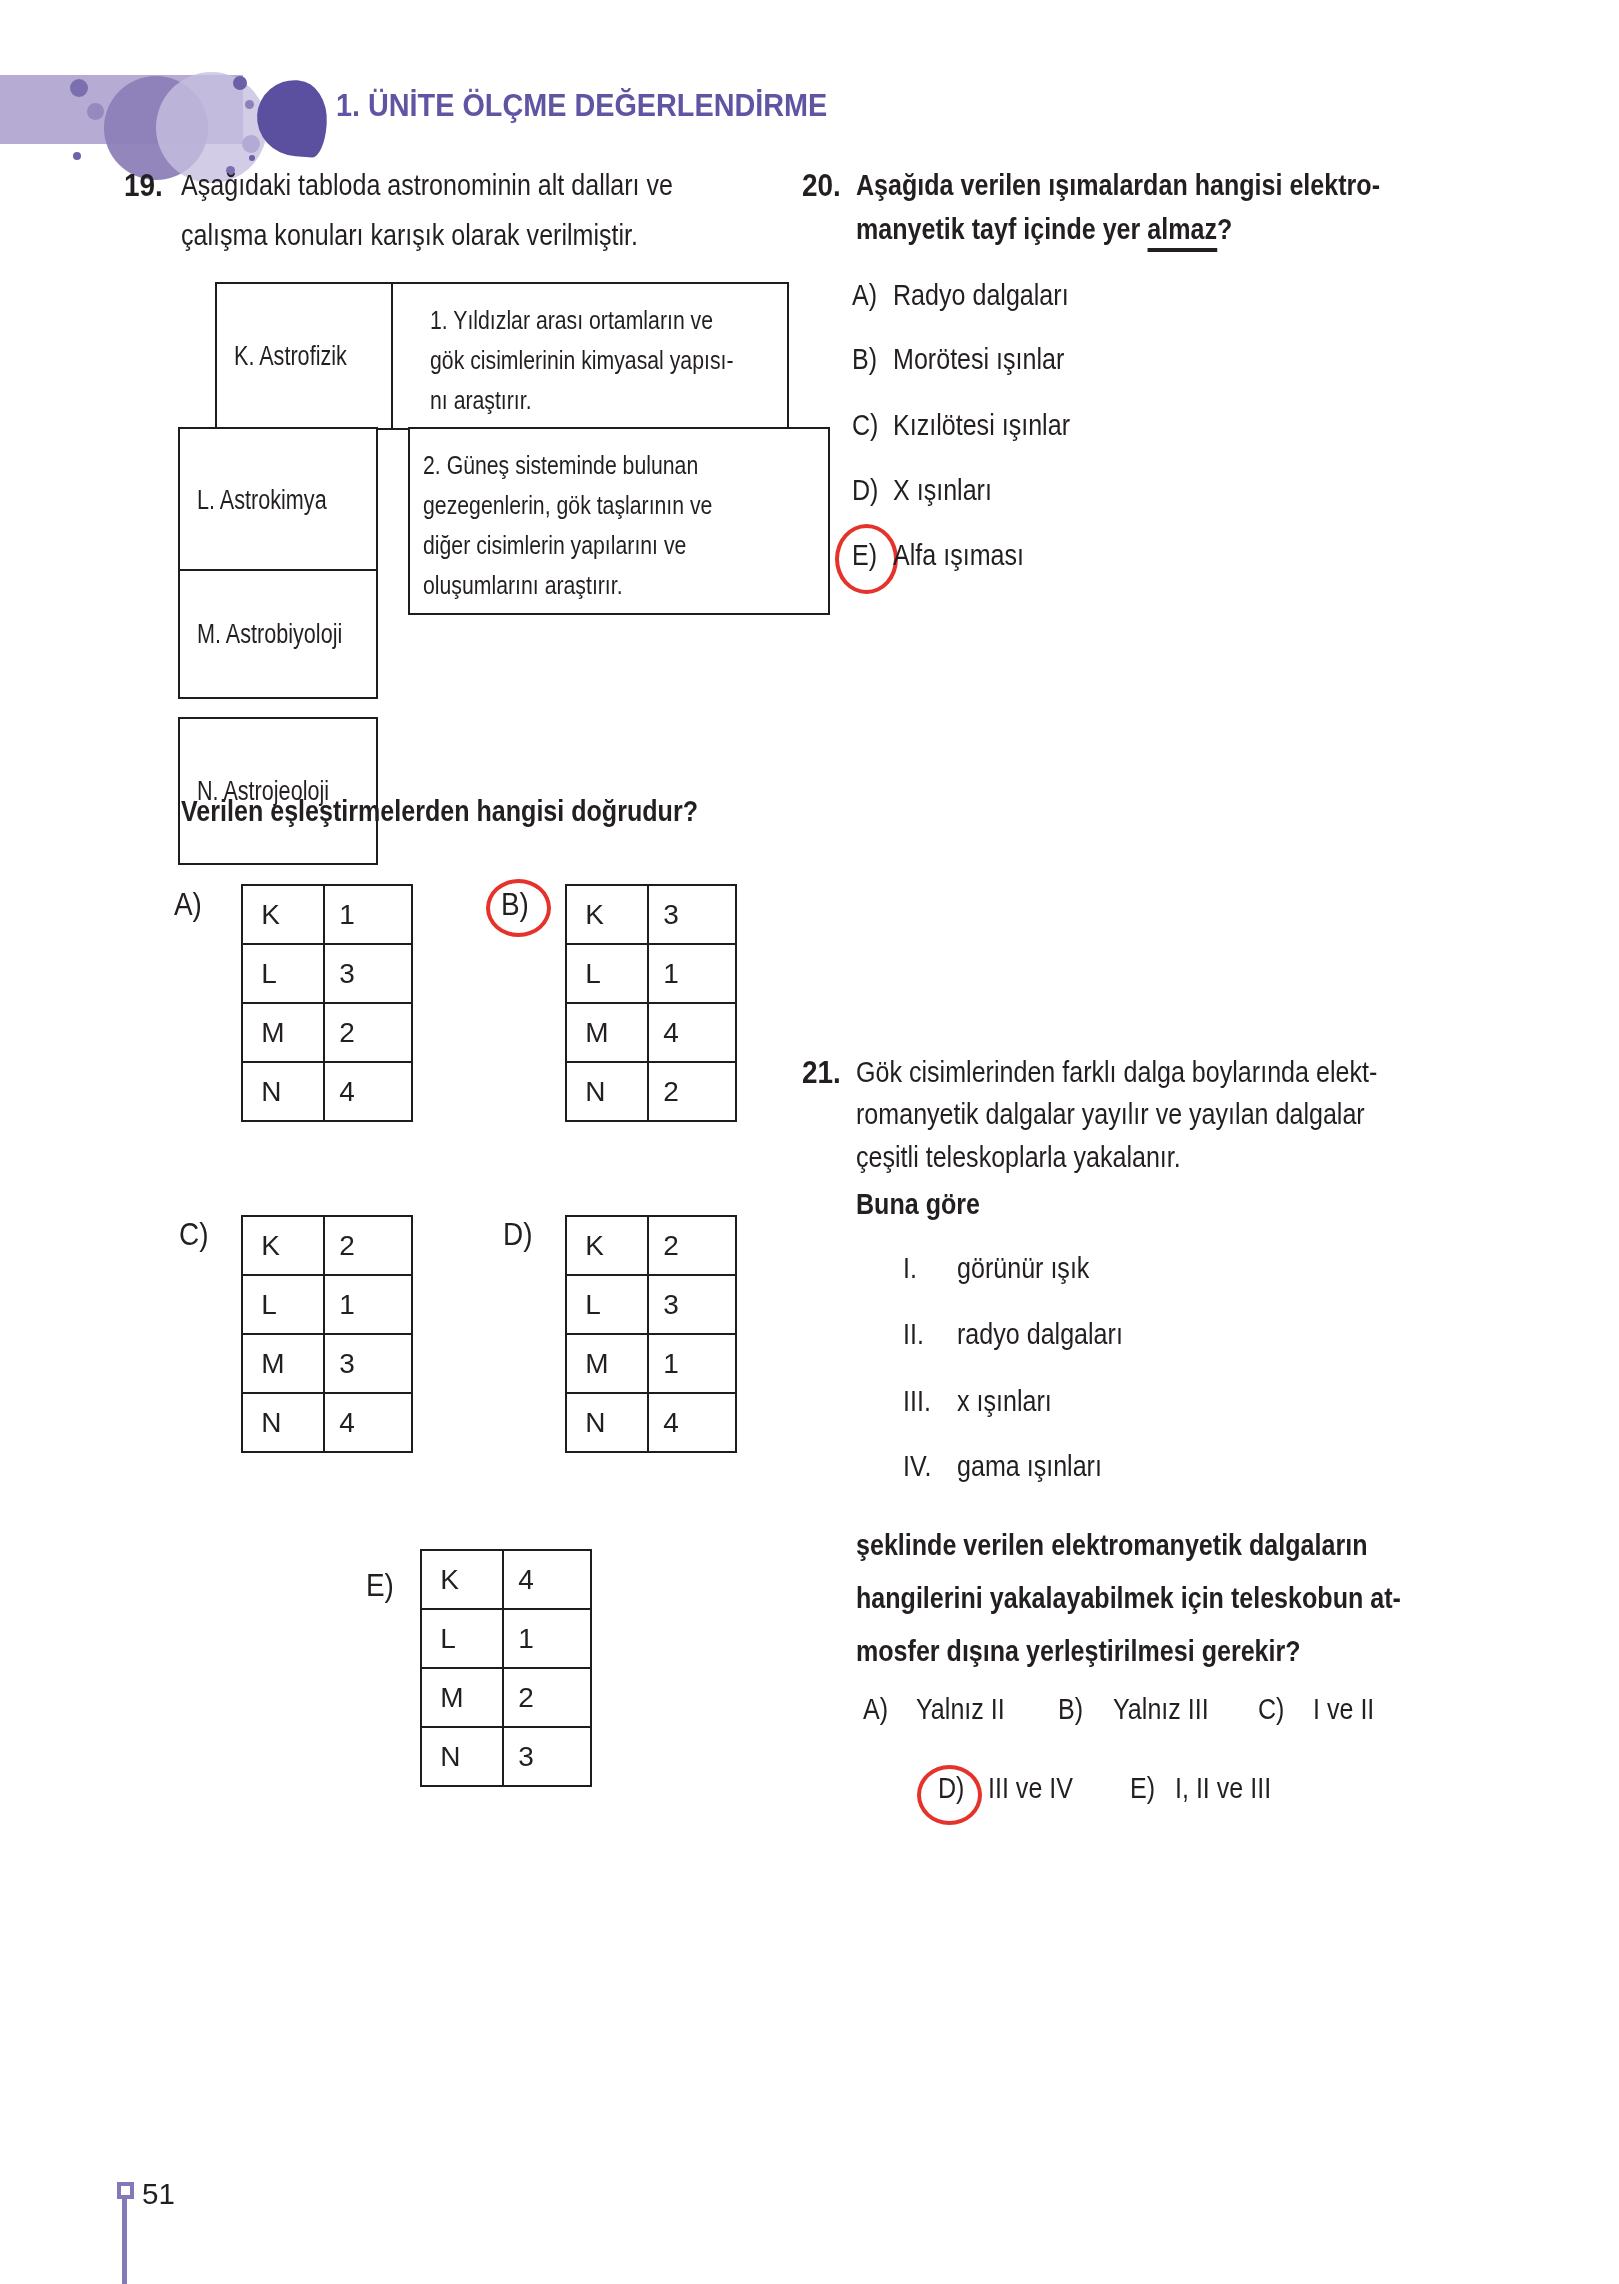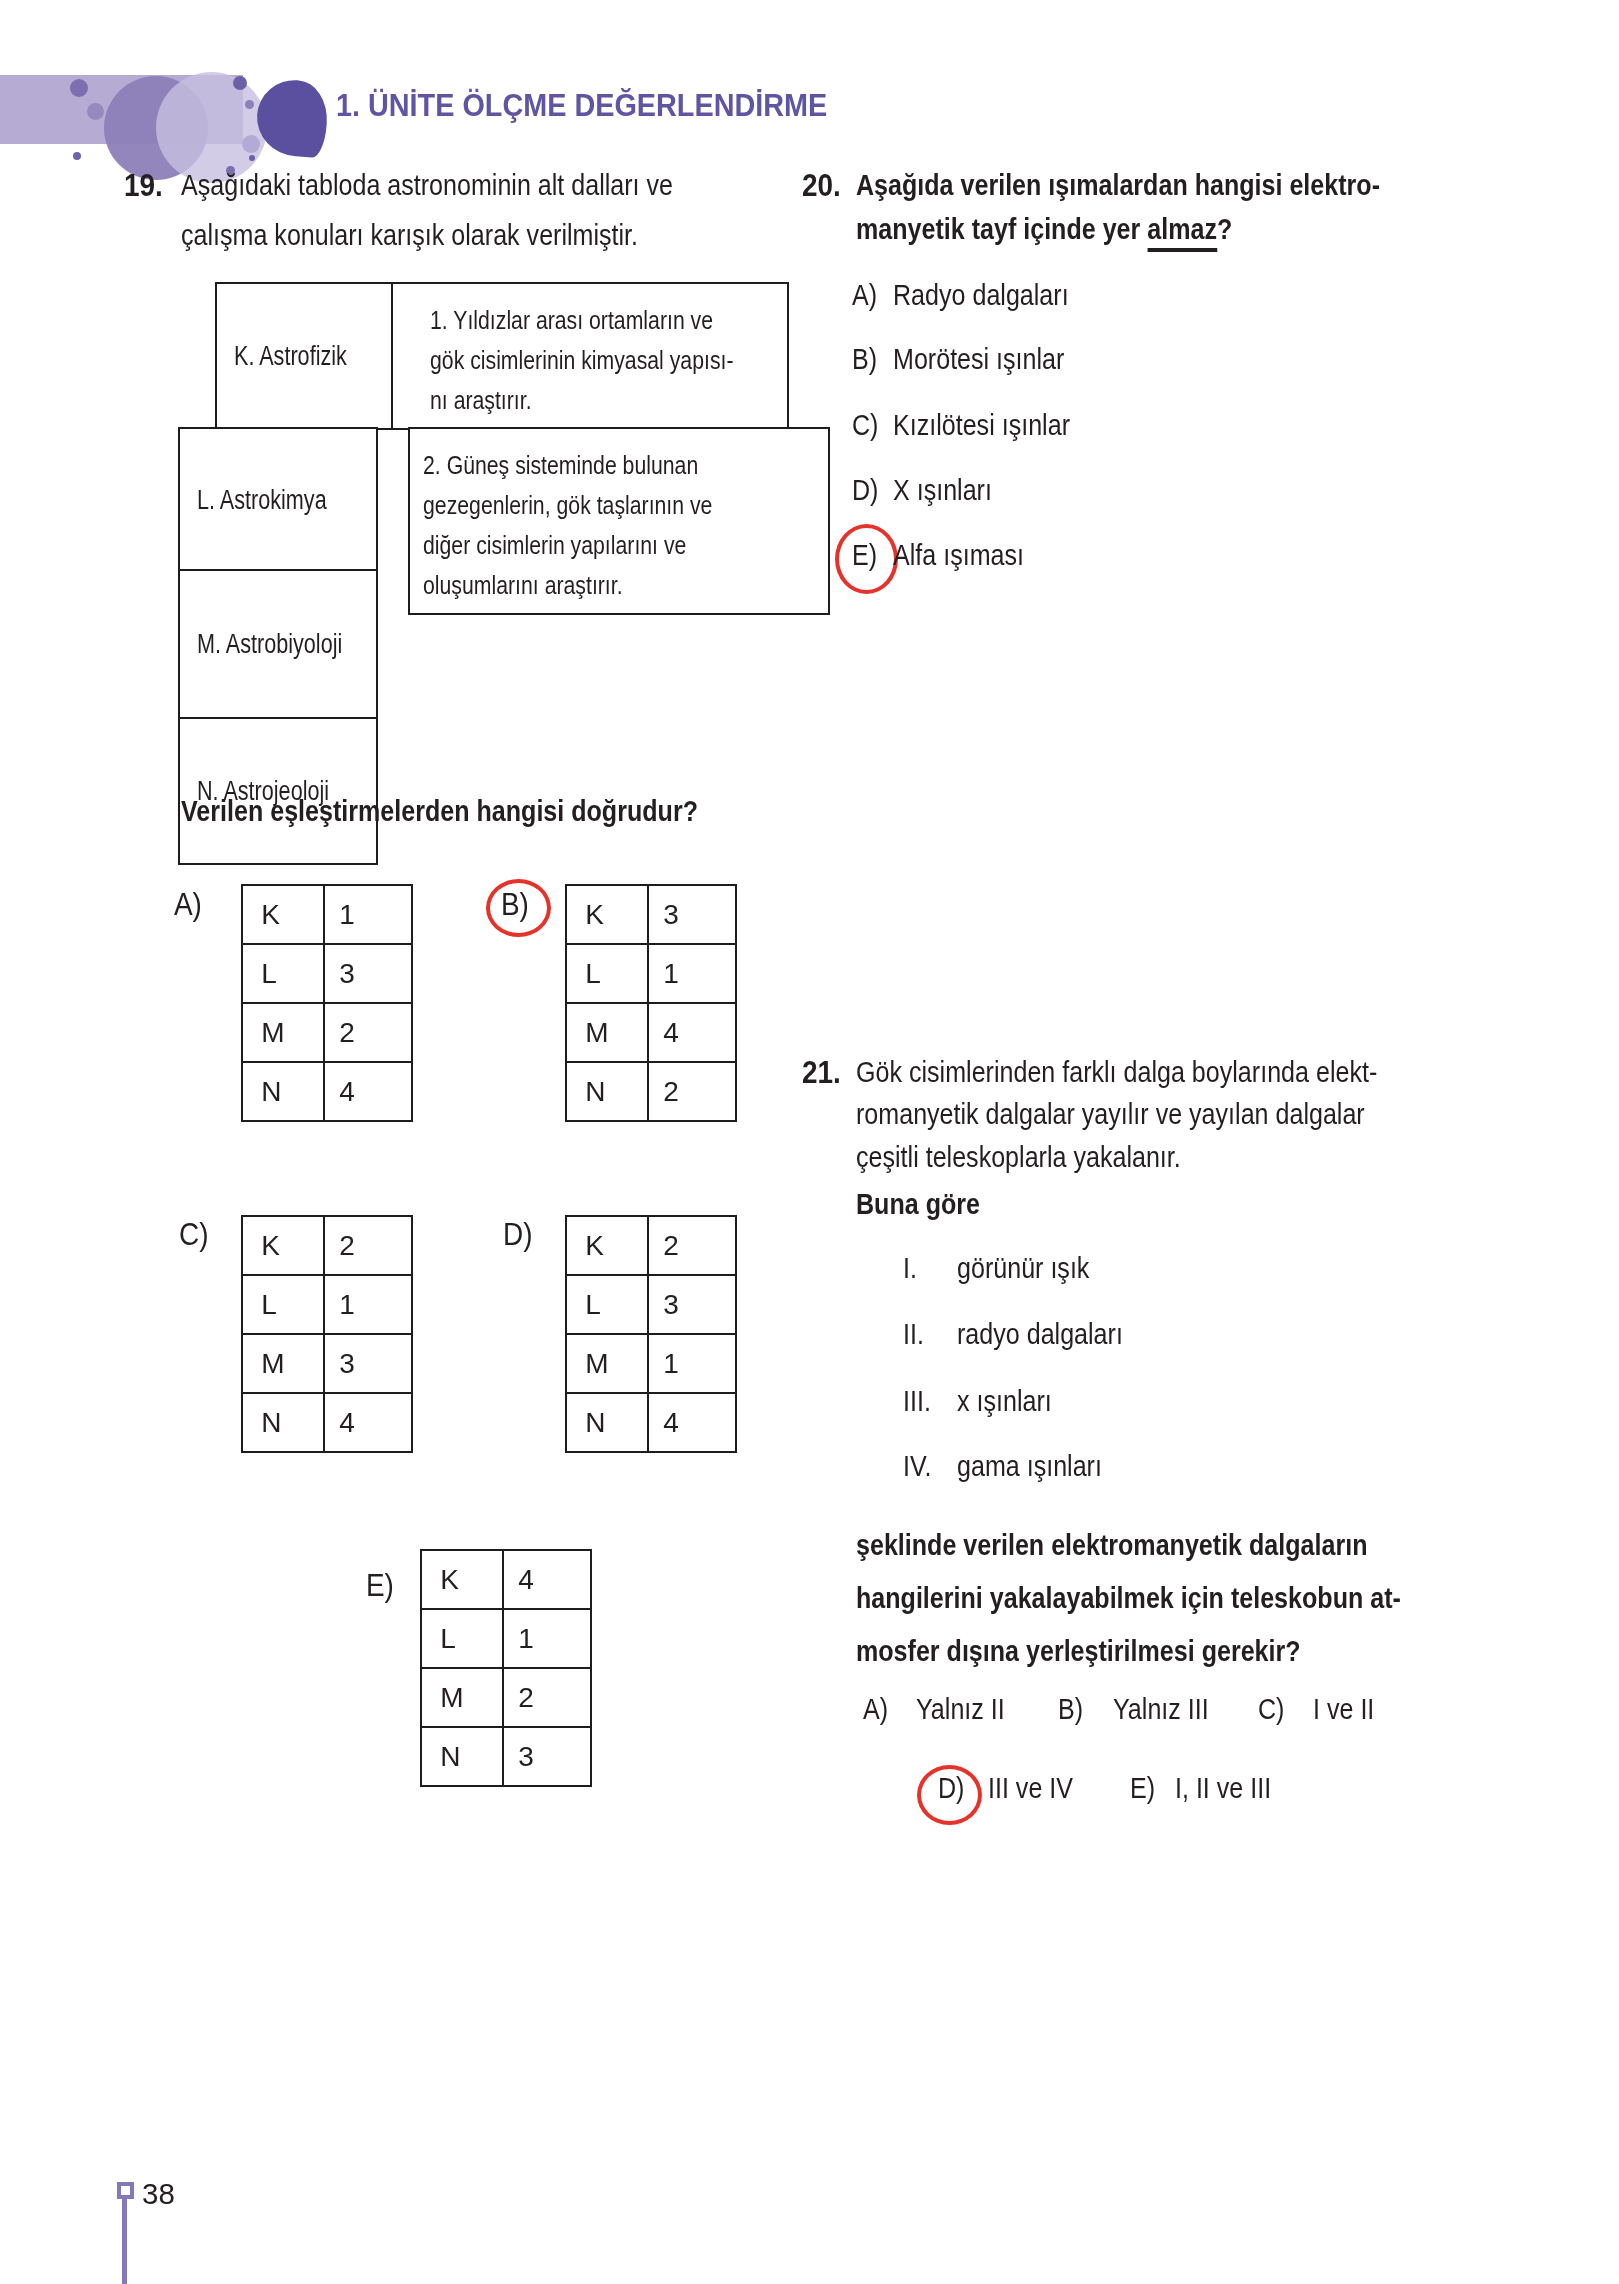--- a/index.html
+++ b/index.html
@@ -52,21 +52,21 @@
   <div class="abs t44 b sx9" style="left:124px;top:170px;">19.</div>
   <div class="abs t42 sx" style="left:181px;top:170px;">Aşağıdaki tabloda astronominin alt dalları ve</div>
   <div class="abs t42 sx" style="left:181px;top:220px;">çalışma konuları karışık olarak verilmiştir.</div>
 
   <div class="box lbox" style="left:178px;top:282px;width:200px;height:148px;margin-left:37px;">
     <span class="t38 sx8">K. Astrofizik</span>
     </div>
   <div class="box lbox" style="left:178px;top:427px;width:200px;height:146px;">
     <span class="t38 sx8">L. Astrokimya</span>
     </div>
-  <div class="box lbox" style="left:178px;top:569px;width:200px;height:150px;">
+  <div class="box lbox" style="left:178px;top:569px;width:200px;height:130px;">
     <span class="t38 sx8">M. Astrobiyoloji</span>
     </div>
   <div class="box lbox" style="left:178px;top:717px;width:200px;height:148px;">
     <span class="t38 sx8">N. Astrojeoloji</span>
     </div>
 
   <div class="box rbox" style="left:391px;top:282px;width:398px;height:148px;padding-left:37px;">
     <div class="ln">1. Yıldızlar arası ortamların ve</div>
     <div class="ln">gök cisimlerinin kimyasal yapısı-</div>
     <div class="ln">nı araştırır.</div>
@@ -234,16 +234,16 @@
   <div class="abs t42 sx" style="left:1313px;top:1694px;">I ve II</div>
 
   <div class="rc" style="left:917px;top:1765px;width:65px;height:60px;"></div>
   <div class="abs t42 sx" style="left:938px;top:1773px;">D)</div>
   <div class="abs t42 sx" style="left:988px;top:1773px;">III ve IV</div>
   <div class="abs t42 sx" style="left:1130px;top:1773px;">E)</div>
   <div class="abs t42 sx" style="left:1175px;top:1773px;">I, II ve III</div>
 
   <div class="sq"></div>
   <div class="vline"></div>
-  <div class="abs t42" style="left:142px;top:2179px;line-height:1;">38</div>
+  <div class="abs t42" style="left:142px;top:2179px;line-height:1;">51</div>
 
 </div>
 
 
 </body></html>

